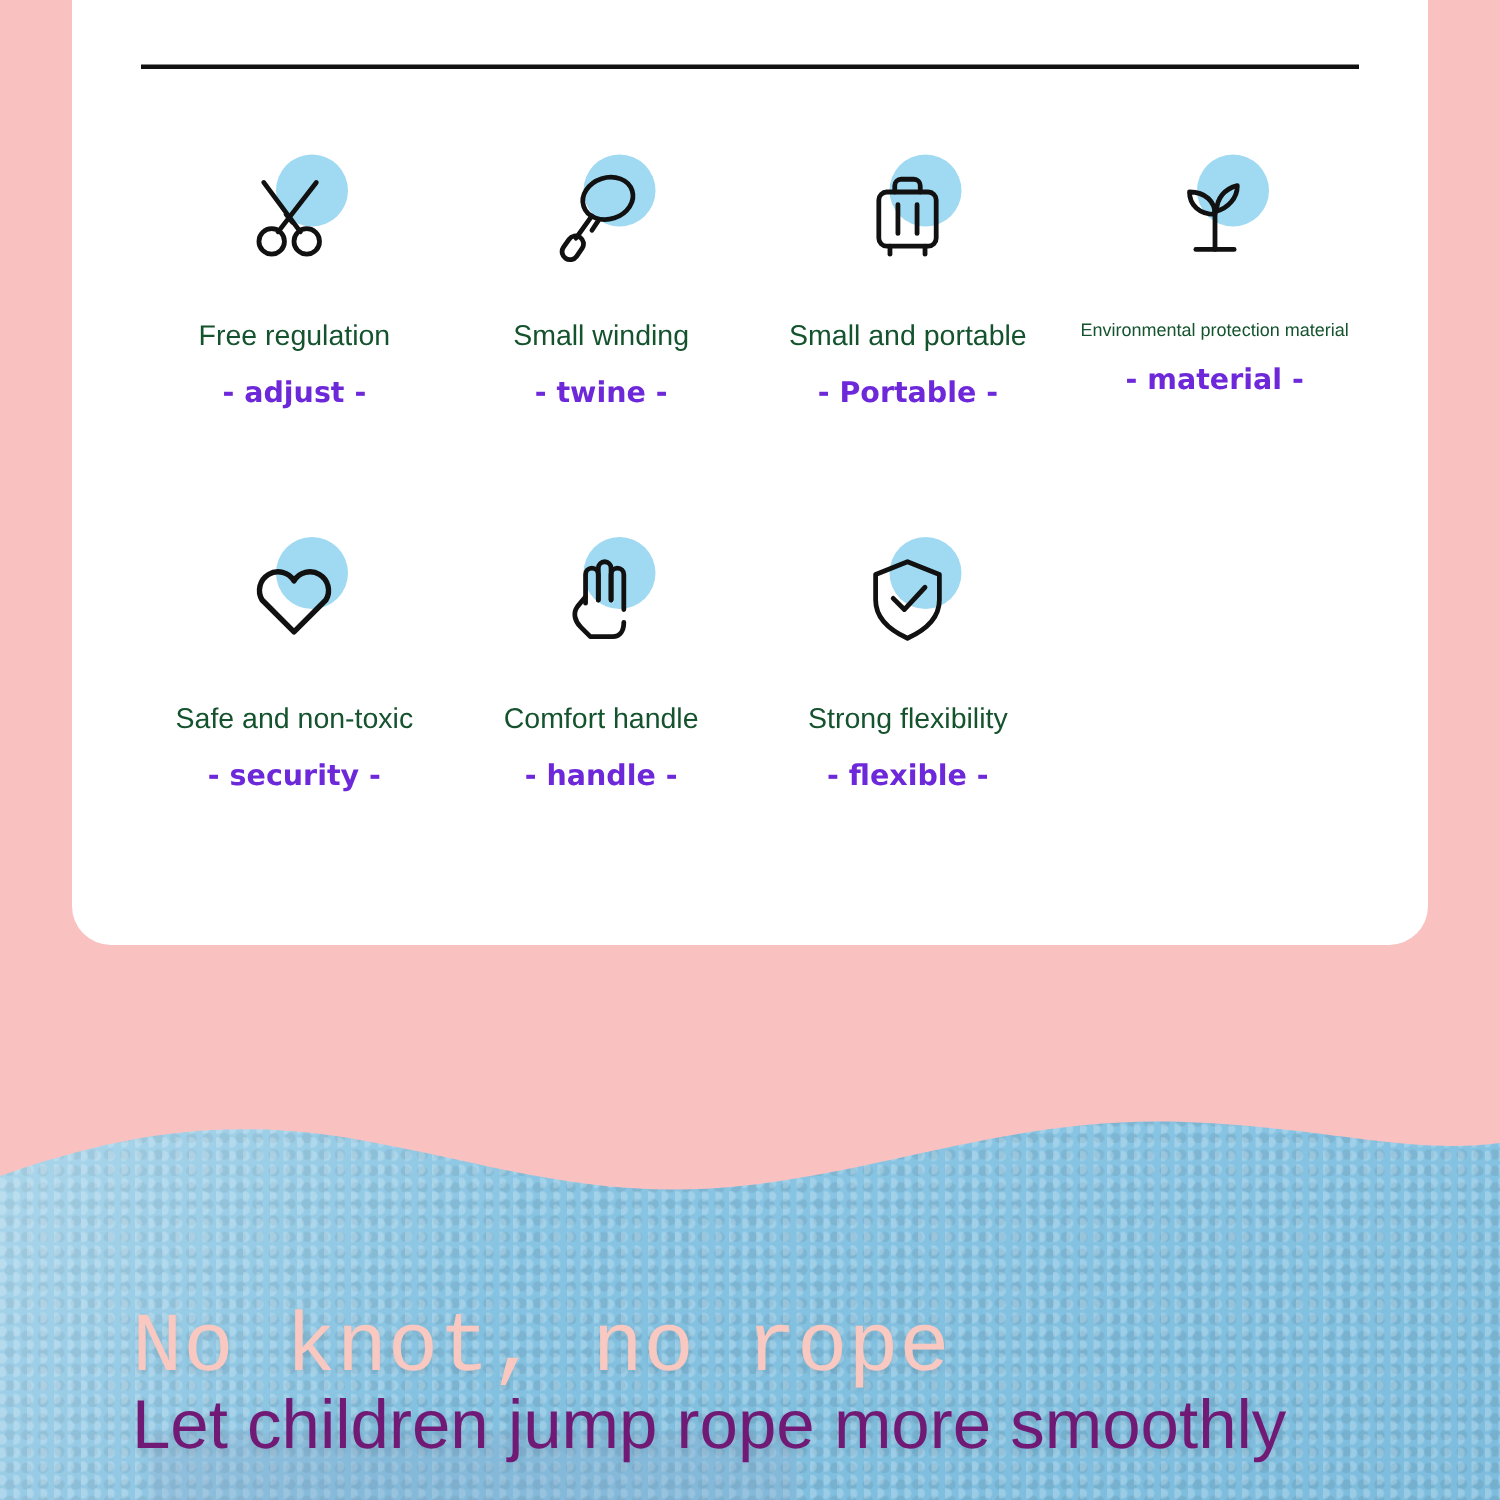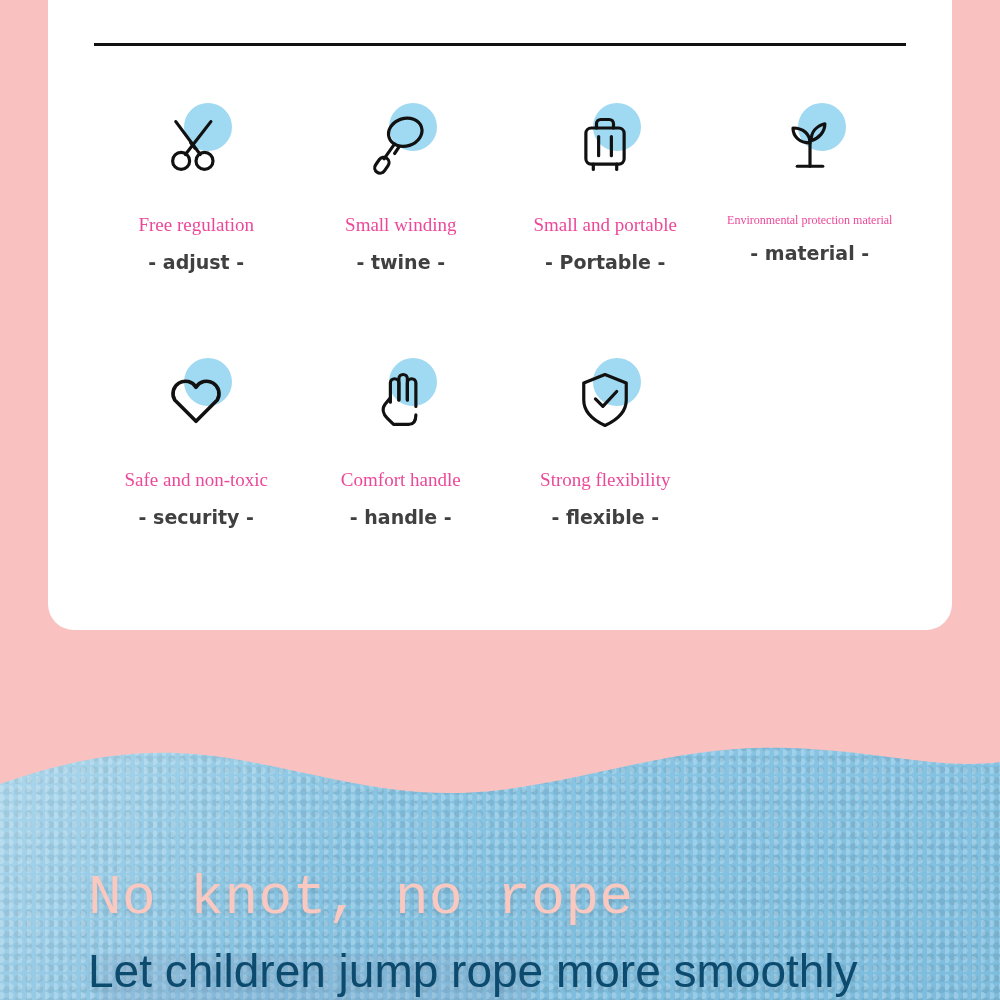--- a/index.html
+++ b/index.html
@@ -108,32 +108,32 @@
     align-items: center;
     justify-content: center;
   }
   .icon-glyph svg {
     width: 68px;
     height: 68px;
     display: block;
   }
   .feature-title {
     font-size: 19px;
-    color: #ec4899;
+    color: #14532d;
     line-height: 1.25;
     max-width: 200px;
-    font-family: Liberation Serif, serif;
+    font-family: Liberation Sans, sans-serif;
   }
   .feature-title.small {
     font-size: 12px;
   }
   .feature-tag {
     margin-top: 14px;
     font-size: 19px;
-    color: #404040;
+    color: #6d28d9;
     font-weight: 600;
     font-family: "DejaVu Sans", sans-serif;
   }
 
   
   .photo-band {
     position: absolute;
     left: 0;
     right: 0;
     top: 740px;
@@ -173,23 +173,22 @@
   }
   .headline {
     font-size: 56px;
     color: #f9c8c0;
     font-family: Liberation Mono, monospace;
     letter-spacing: .5px;
     line-height: 1;
     text-shadow: 0 2px 6px rgba(0,0,0,.10);
   }
   .subheadline {
-    margin-top: 22px;
     font-size: 46px;
-    color: #0c4a6e;
+    color: #701a75;
     font-family: "Liberation Sans", sans-serif;
     line-height: 1;
     text-shadow: 0 2px 6px rgba(0,0,0,.10);
   }
   .haze {
     position: absolute;
     left: 100px;
     top: 955px;
     width: 430px;
     height: 48px;

